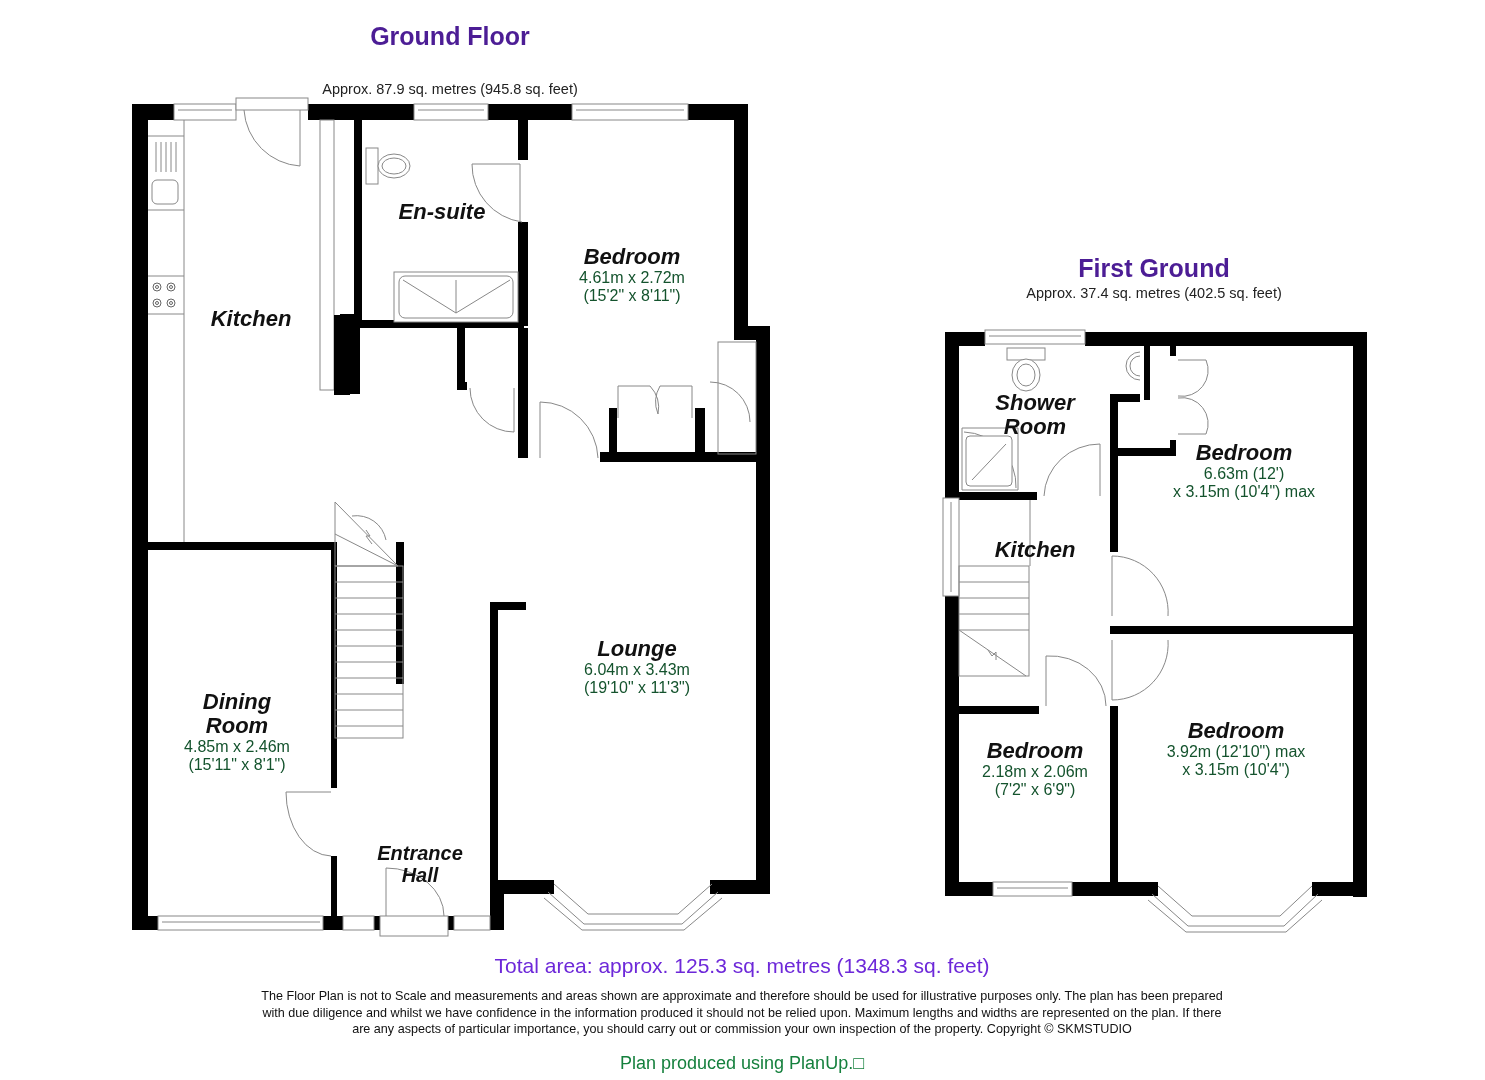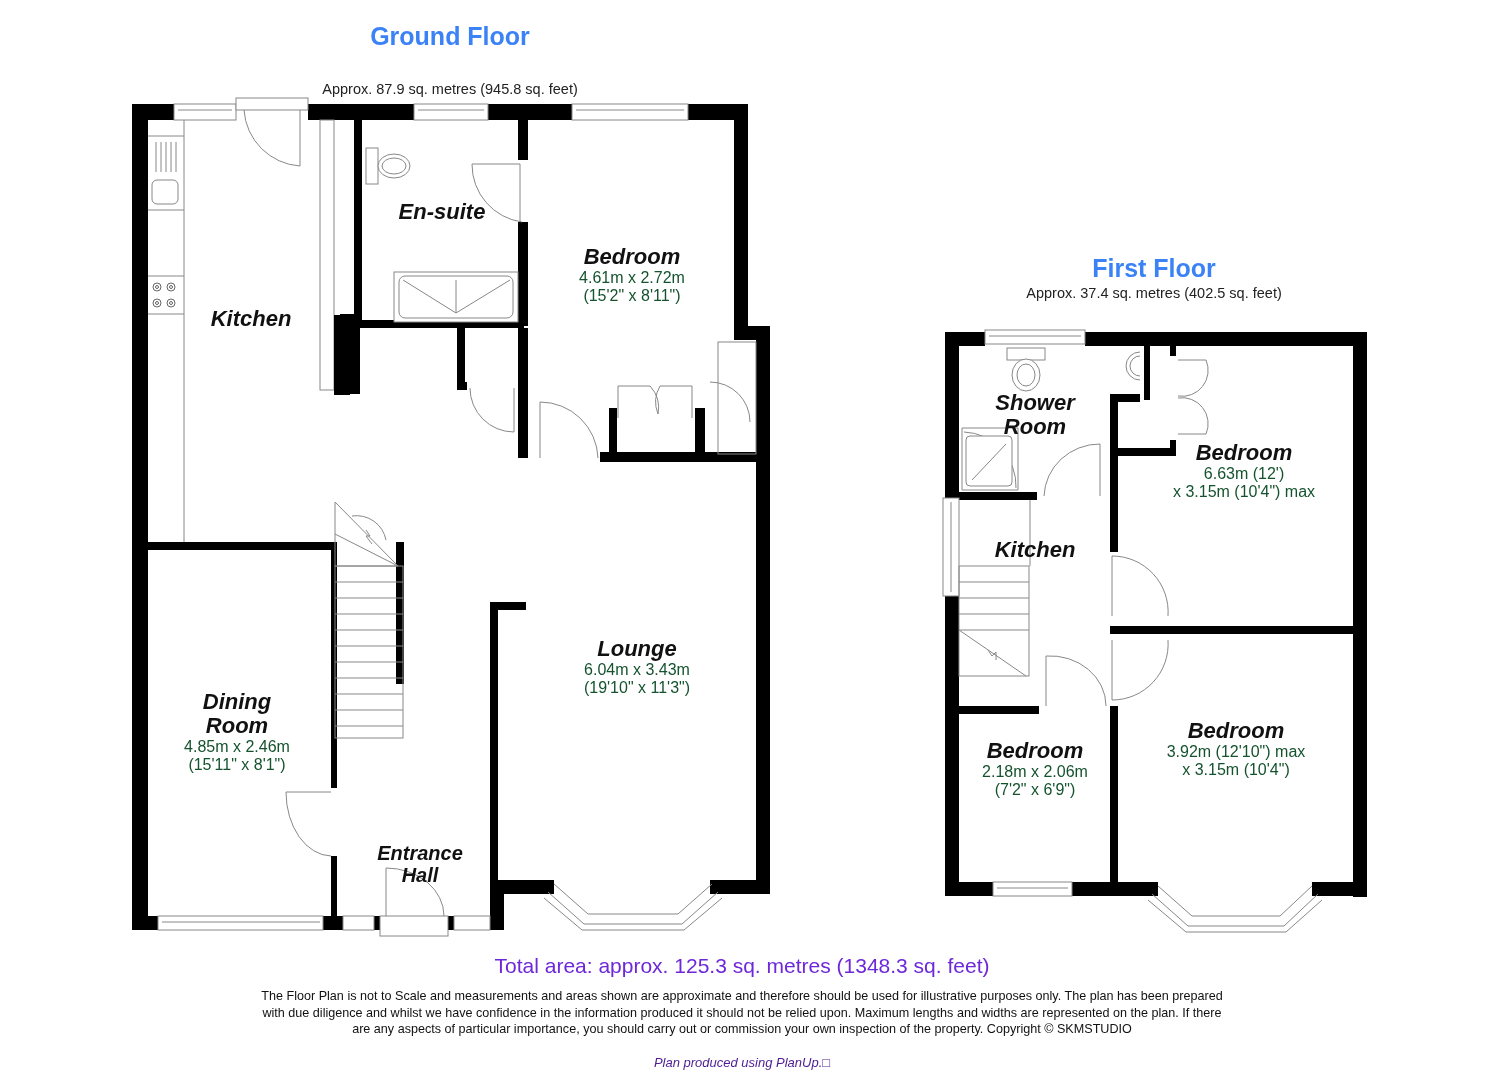--- a/index.html
+++ b/index.html
@@ -1,26 +1,26 @@
 <!DOCTYPE html>
 <html><head>
   <meta charset="utf-8">
   <style>
     html, body { margin: 0; padding: 0; background: #ffffff; }
     body { width: 1485px; height: 1080px; position: relative; overflow: hidden;
            font-family: "Liberation Sans", sans-serif; color: #111; }
     .plan { position: absolute; left: 0; top: 0; width: 1485px; height: 1080px; }
     .txt { position: absolute; text-align: center; white-space: nowrap; }
-    .floor-title { font-weight: bold; font-size: 25px; line-height: 28px; color: #3b82f6; }
+    .floor-title { font-weight: bold; font-size: 25px; line-height: 28px; color: #4c1d95; }
     .floor-area { font-size: 14.5px; line-height: 18px; color: #222; }
     .room-name { font-weight: bold; font-size: 22px; line-height: 24px; color: #111; font-style: italic; }
     .room-dim { font-size: 16px; line-height: 18px; color: #14532d; }
     .total { font-size: 21px; line-height: 24px; color: #6d28d9; }
     .disclaimer { font-size: 12.6px; line-height: 16.5px; color: #111; width: 980px; white-space: normal; }
-    .credit { font-size: 13px; line-height: 16px; color: #4c1d95; font-style: italic; }
+    .credit { font-size: 18px; line-height: 16px; color: #15803d; }
   </style>
 </head>
 <body>
 
 <svg class="plan" viewBox="0 0 1485 1080" xmlns="http://www.w3.org/2000/svg">
 
   <g>
 
     <g fill="#000">
 
@@ -273,21 +273,21 @@
       <path d="M1158 886 L1192 916 L1280 916 L1312 886"></path>
       <path d="M1152 894 L1188 926 L1284 926 L1318 894"></path>
       <path d="M1148 900 L1186 932 L1286 932 L1322 900"></path>
     </g>
   </g>
 </svg>
 
 <div class="txt floor-title" style="left:262px; top:22px; width:376px;">Ground Floor</div>
 <div class="txt floor-area" style="left:262px; top:52px; width:376px;margin-top:28px;">Approx. 87.9 sq. metres (945.8 sq. feet)</div>
 
-<div class="txt floor-title" style="left:1004px; top:254px; width:300px;">First Floor</div>
+<div class="txt floor-title" style="left:1004px; top:254px; width:300px;">First Ground</div>
 <div class="txt floor-area" style="left:984px; top:284px; width:340px;">Approx. 37.4 sq. metres (402.5 sq. feet)</div>
 
 <div class="txt" style="left:186px; top:307px; width:130px;">
   <div class="room-name">Kitchen</div>
 </div>
 
 <div class="txt" style="left:372px; top:200px; width:140px;">
   <div class="room-name">En-suite</div>
 </div>
 

